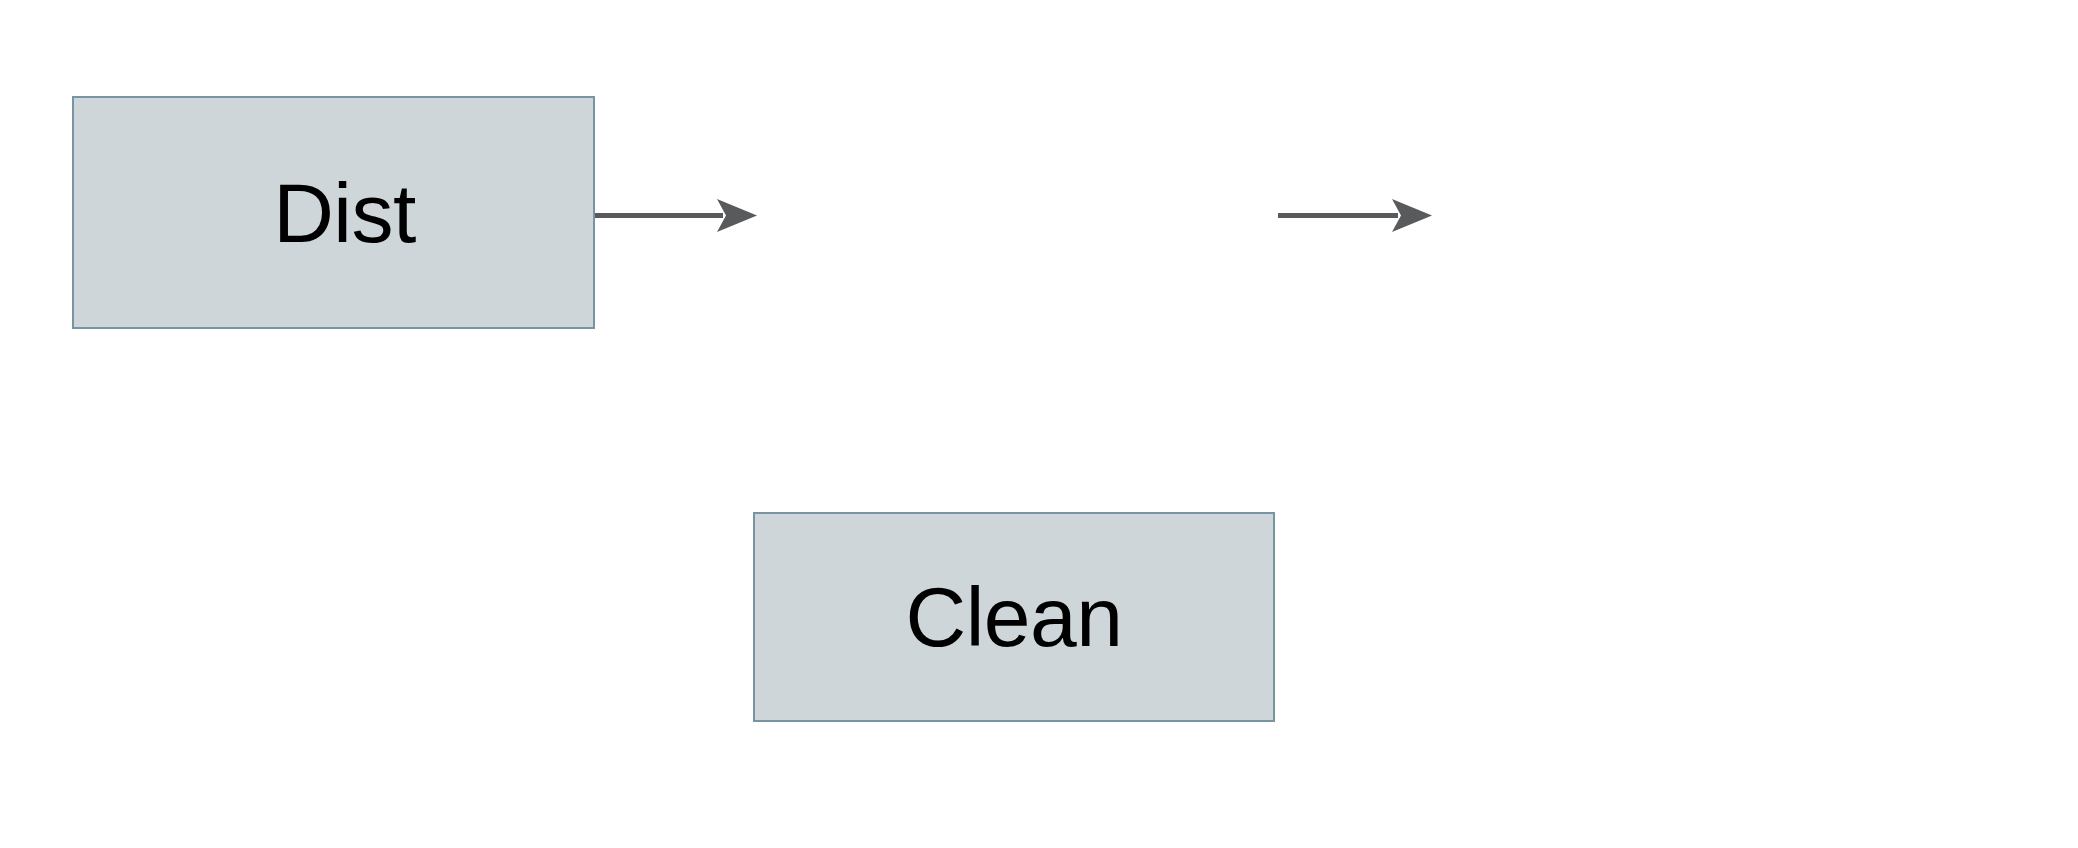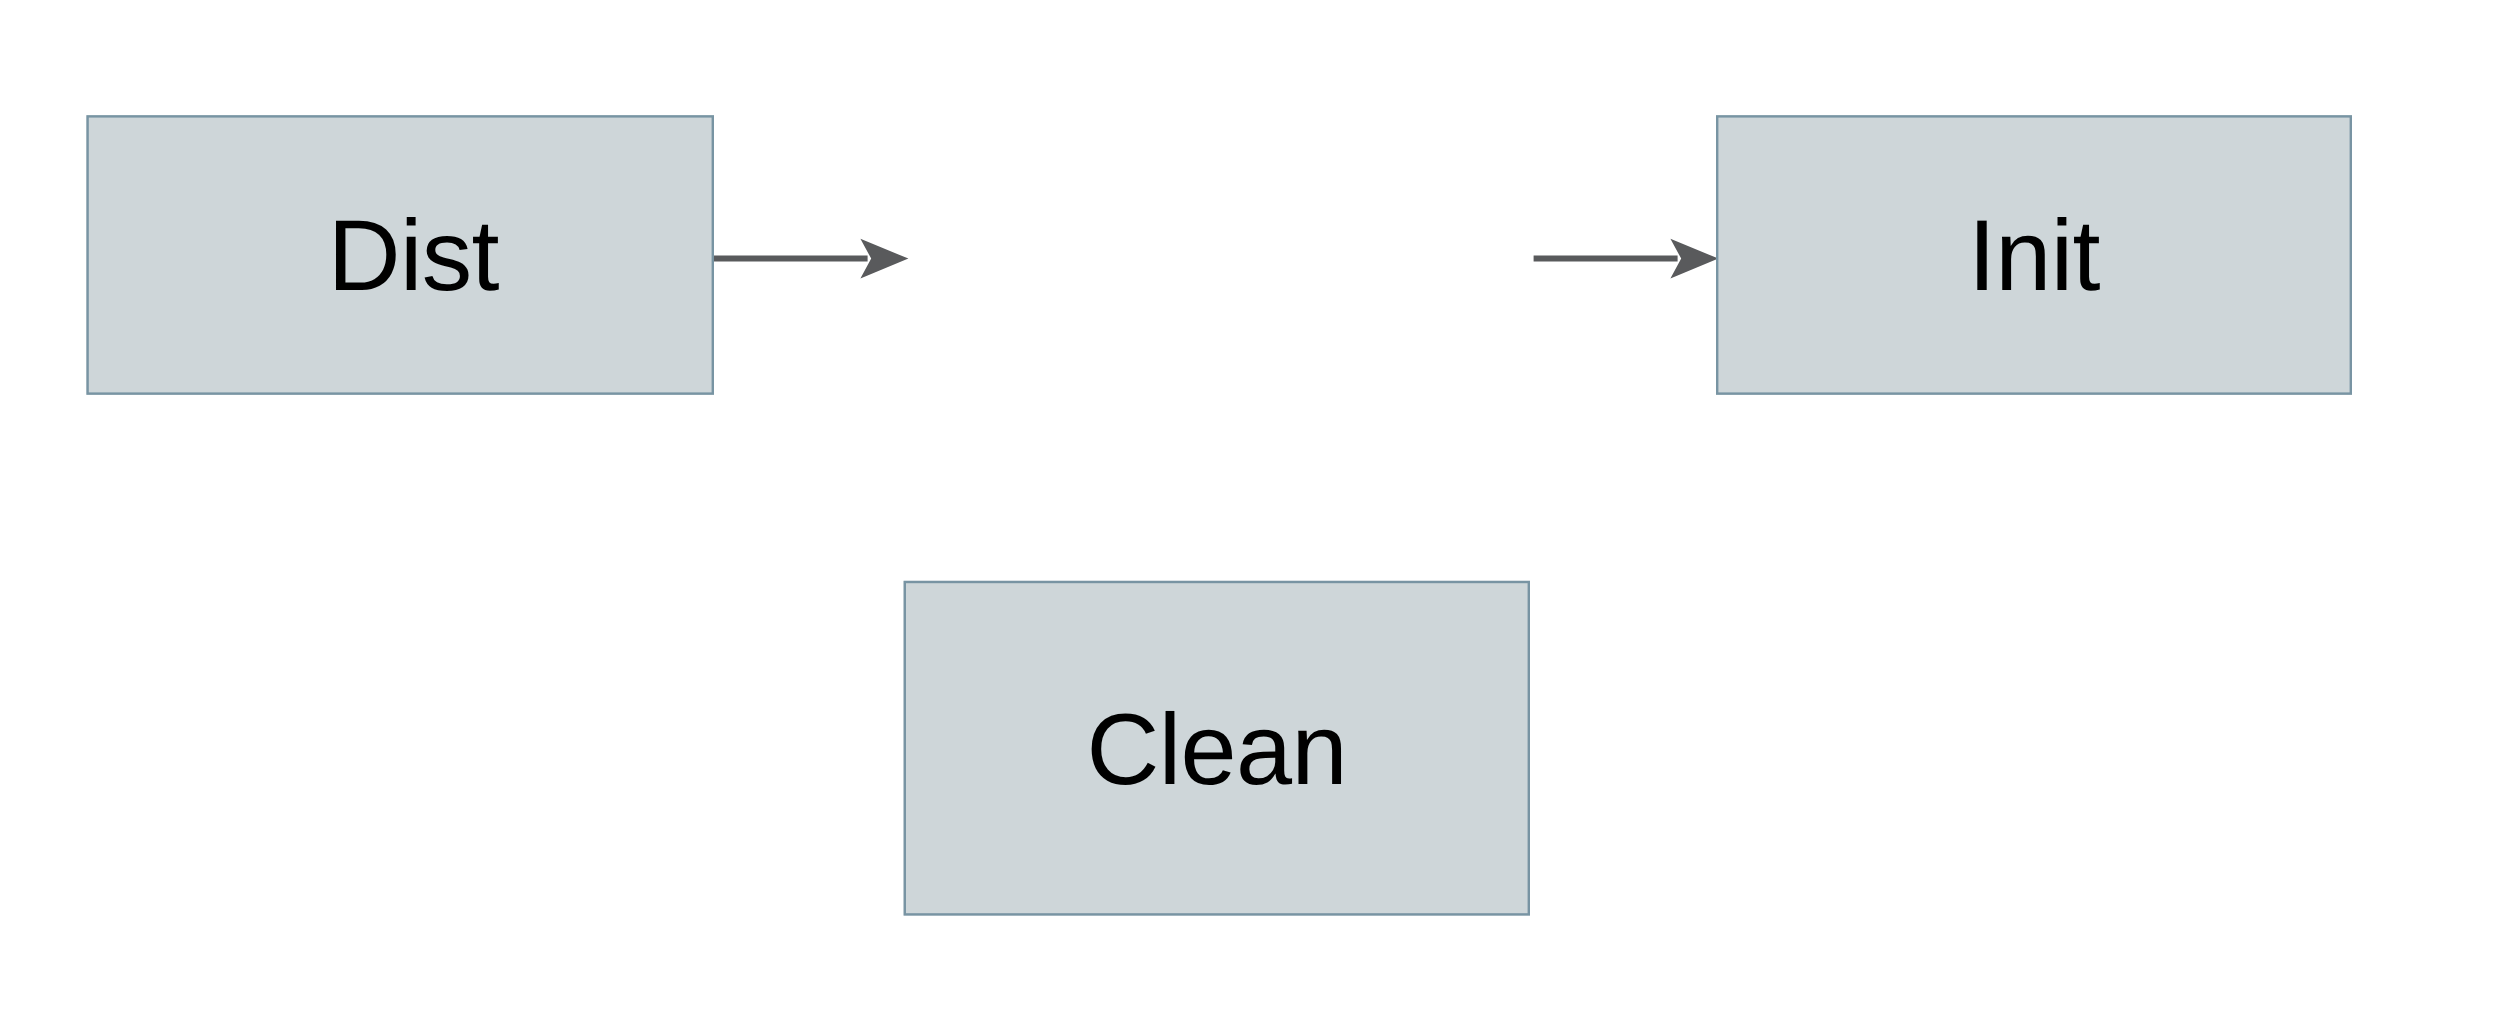--- a/index.html
+++ b/index.html
@@ -43,21 +43,21 @@
     pointer-events: none;
   }
   .edge svg {
     display: block;
     overflow: visible;
   }
   
   #node-dist    { left: 72px;   top: 96px;  width: 523px; height: 233px; padding-left: 22px; }
   #node-compile { left: 755px;  top: 96px;  width: 523px; height: 233px; }
   #node-init    { left: 1430px; top: 96px;  width: 530px; height: 233px; }
-  #node-clean   { left: 753px;  top: 484px; width: 522px; height: 279px; align-items: center; }
+  #node-clean   { left: 753px;  top: 512px; width: 522px; height: 210px; align-items: center; }
   
   #edge-dist-compile { left: 595px;  top: 196px; width: 162px; height: 40px; }
   #edge-compile-init { left: 1278px; top: 196px; width: 154px; height: 40px; }
 </style>
 </head>
 <body>
 
 <div id="canvas">
 
   <div class="node" id="node-dist">
@@ -72,21 +72,18 @@
   </div>
 
 
   <div class="edge" id="edge-compile-init">
     <svg width="154" height="40" viewBox="0 0 154 40" xmlns="http://www.w3.org/2000/svg" aria-hidden="true">
       <line x1="0" y1="19.5" x2="120" y2="19.5" stroke="#595a5c" stroke-width="5"></line>
       <path d="M 154 19.5 L 114 3 L 123 19.5 L 114 36 Z" fill="#595a5c"></path>
     </svg>
   </div>
 
-  <div class="node" id="node-init">
-    <span class="node-label">Init</span>
-  </div>
 
   <div class="node" id="node-clean">
     <span class="node-label">Clean</span>
   </div>
 
 </div>
 
 </body></html>

